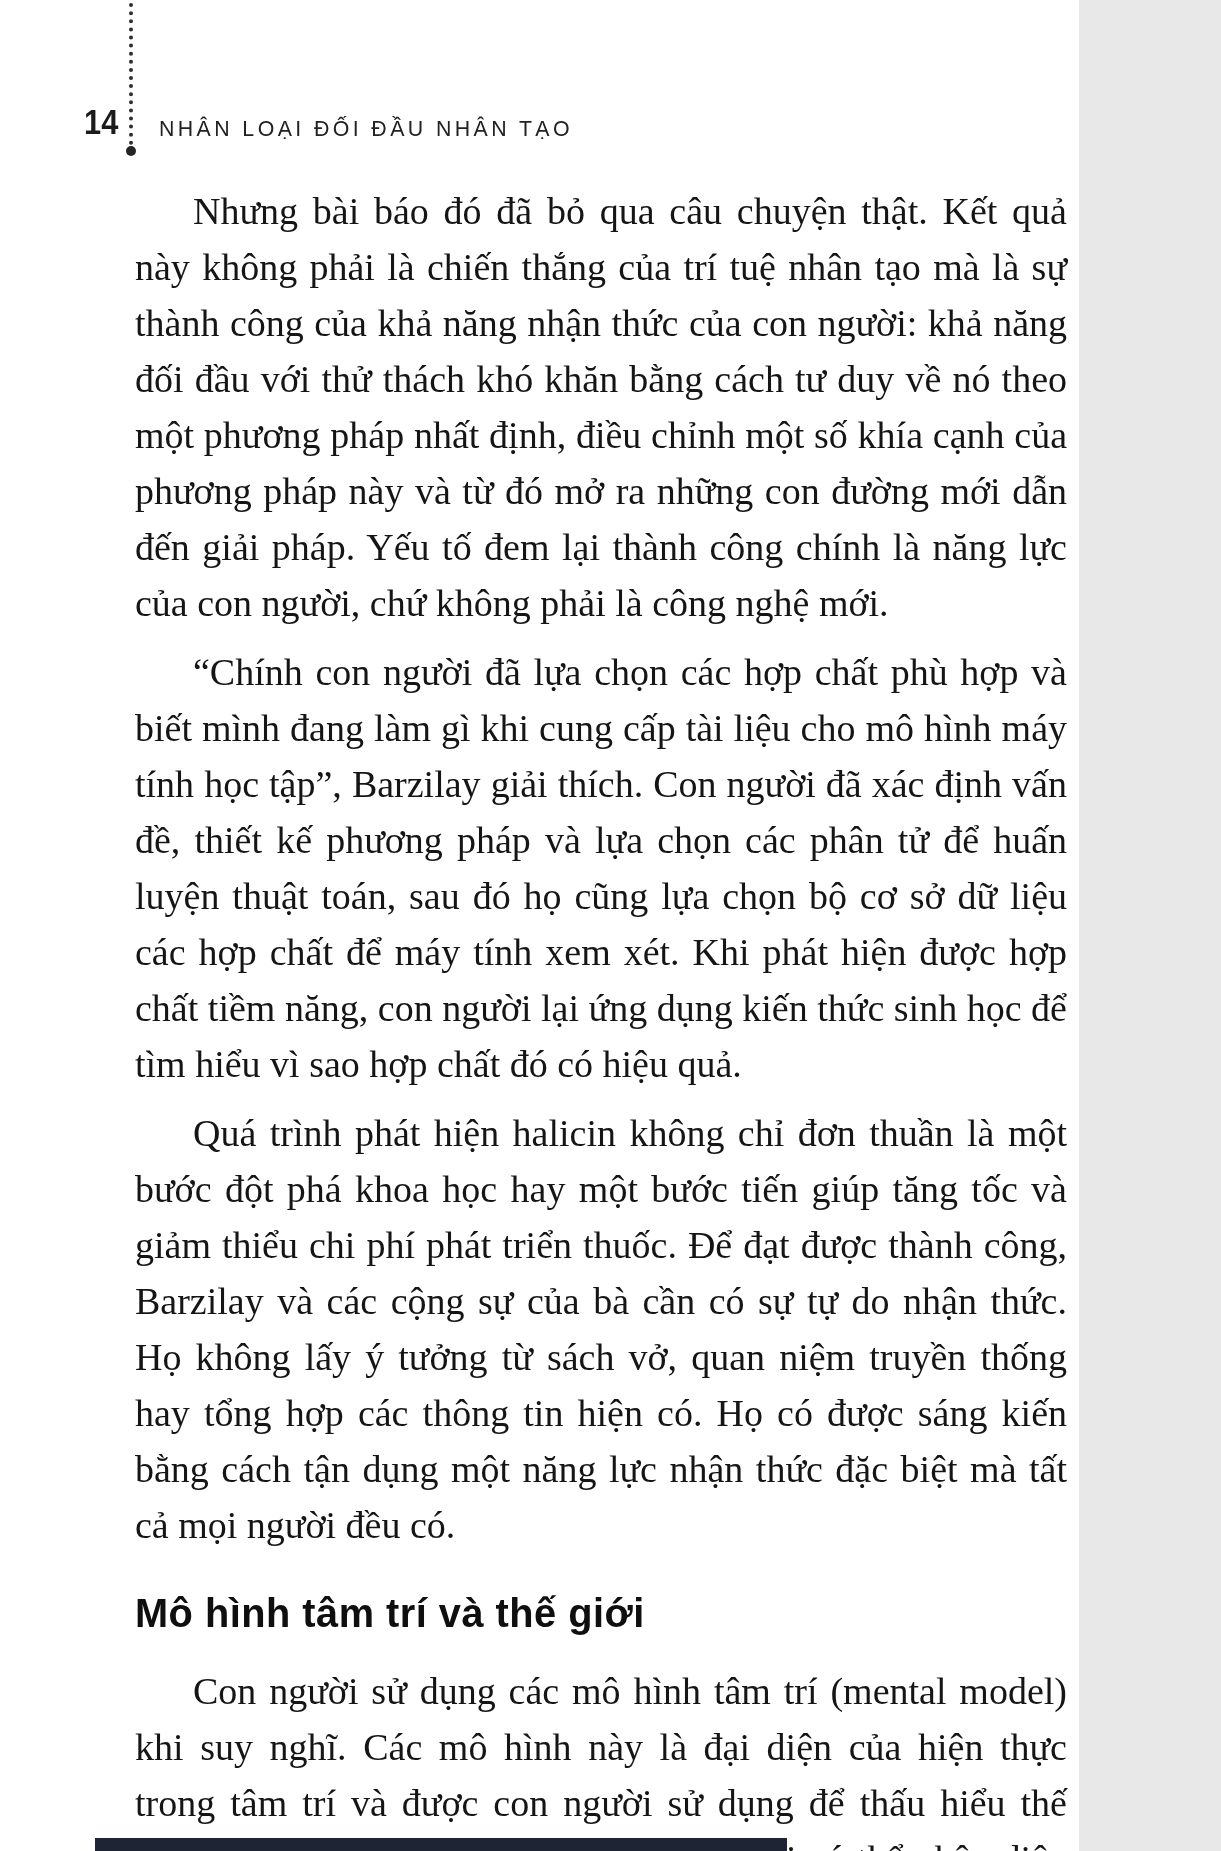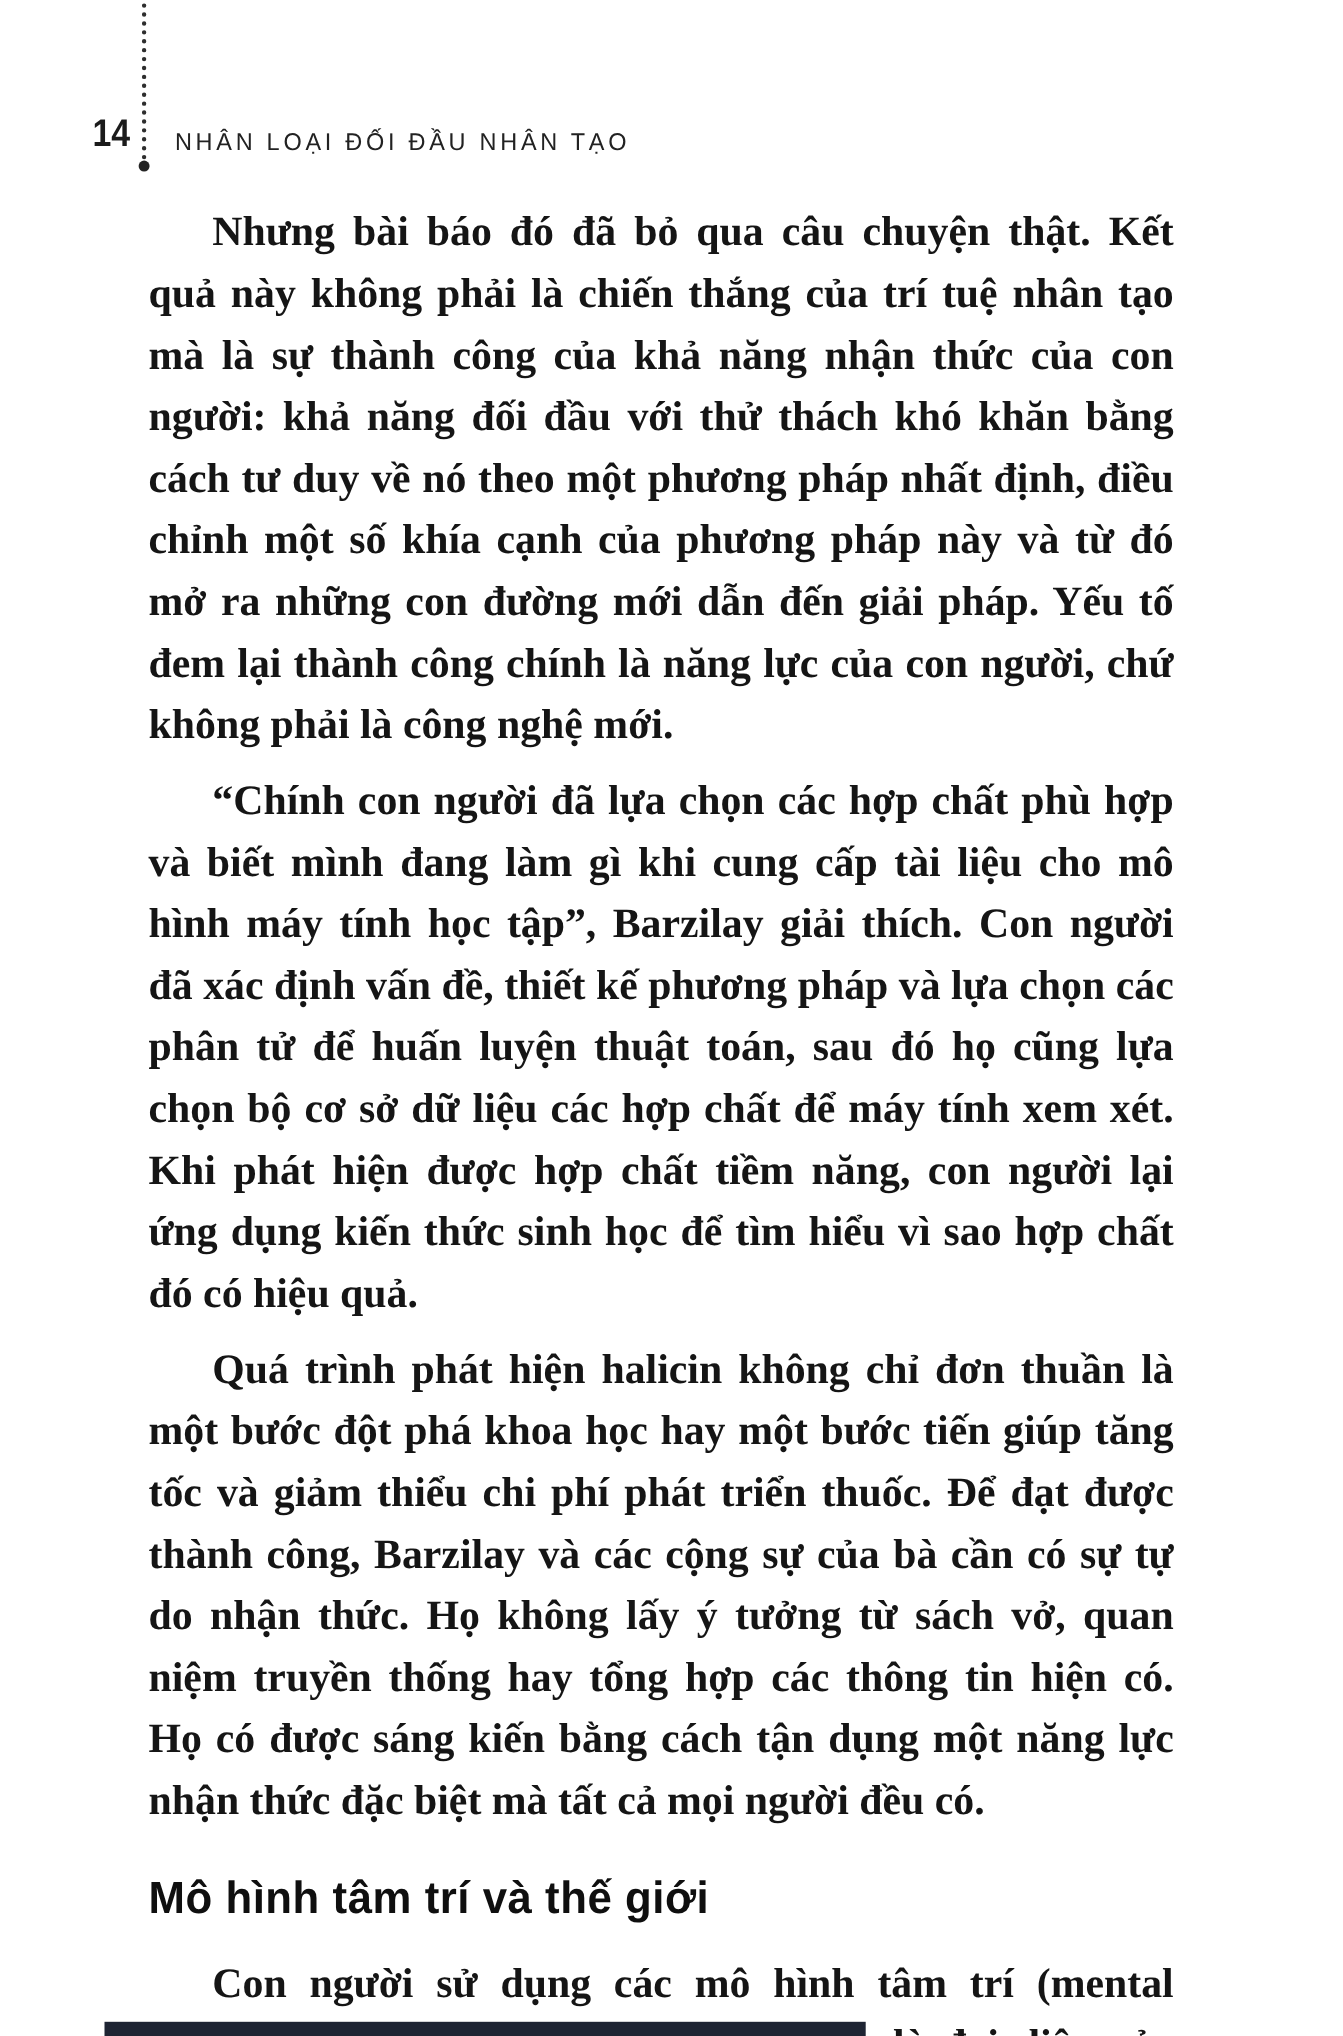--- a/index.html
+++ b/index.html
@@ -1,18 +1,18 @@
 <!DOCTYPE html>
 <html><head>
 <meta charset="utf-8">
 <style>
   html, body { margin:0; padding:0; background:#e8e8e8; }
   .page {
     position:relative;
-    width:1221px; height:1851px;
+    width:1079px; height:1851px;
     background:#ffffff;
     overflow:hidden;
     font-family:"Liberation Serif", serif;
   }
 
   
   .dotted-rule {
     position:absolute; left:129px; top:-5px;
     width:0; height:150px;
     border-left:4px dotted #2e2e2e;
@@ -35,21 +35,21 @@
     transform:scaleX(0.97); transform-origin:left top;
     white-space:nowrap;
   }
 
   
   .content {
     position:absolute; left:135px; top:183px; width:932px;
     font-size:38px; line-height:56px; color:#151515;
     text-align:justify;
   }
-  .para { margin:0 0 13px 0; text-indent:58px;font-weight:bold; }
+  .para { margin:0 0 13px 0; text-indent:58px; }
   .para:last-child { margin-bottom:0; }
   .section-heading {
     margin:32px 0 22px 0;
     font-family:"Liberation Sans", sans-serif;
     font-weight:bold; font-size:41px; color:#0f0f0f;
     letter-spacing:0.5px; text-align:left; text-indent:0;
     transform:scaleX(0.97); transform-origin:left top;
   }
 
   

